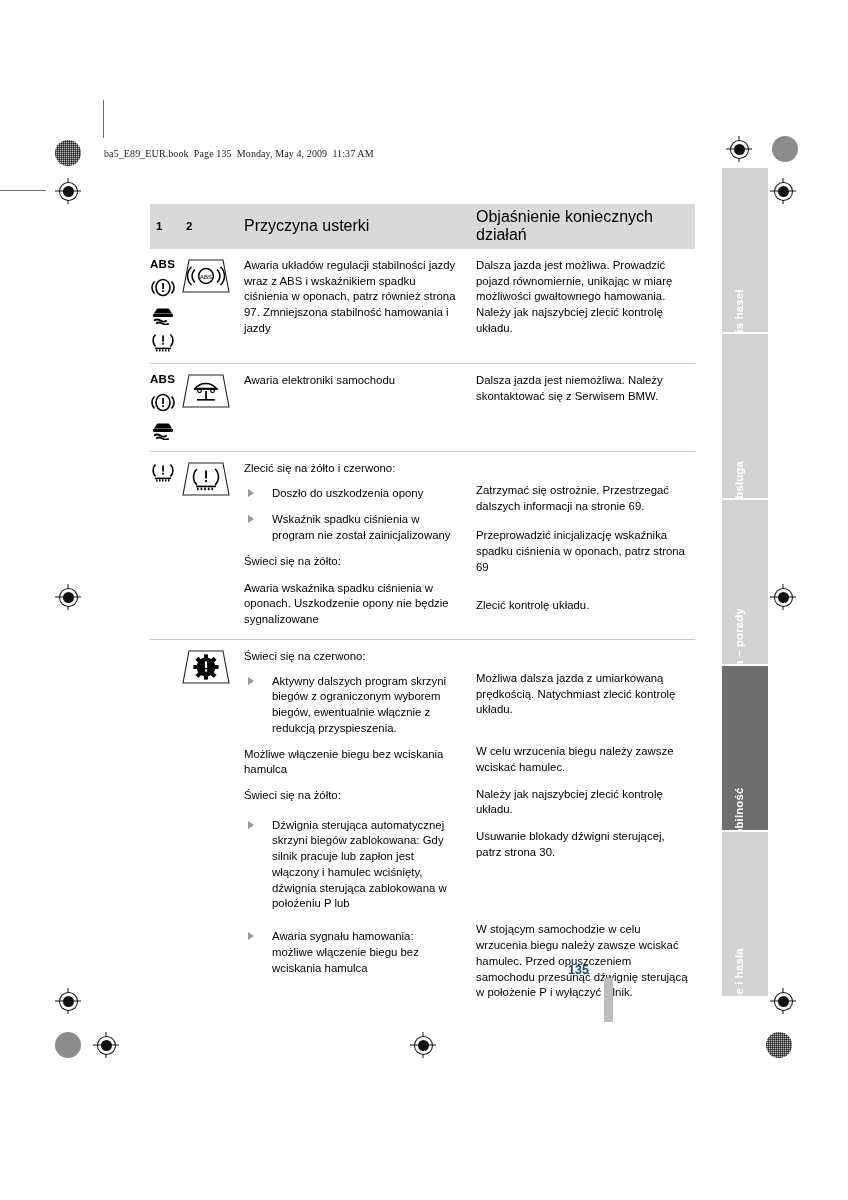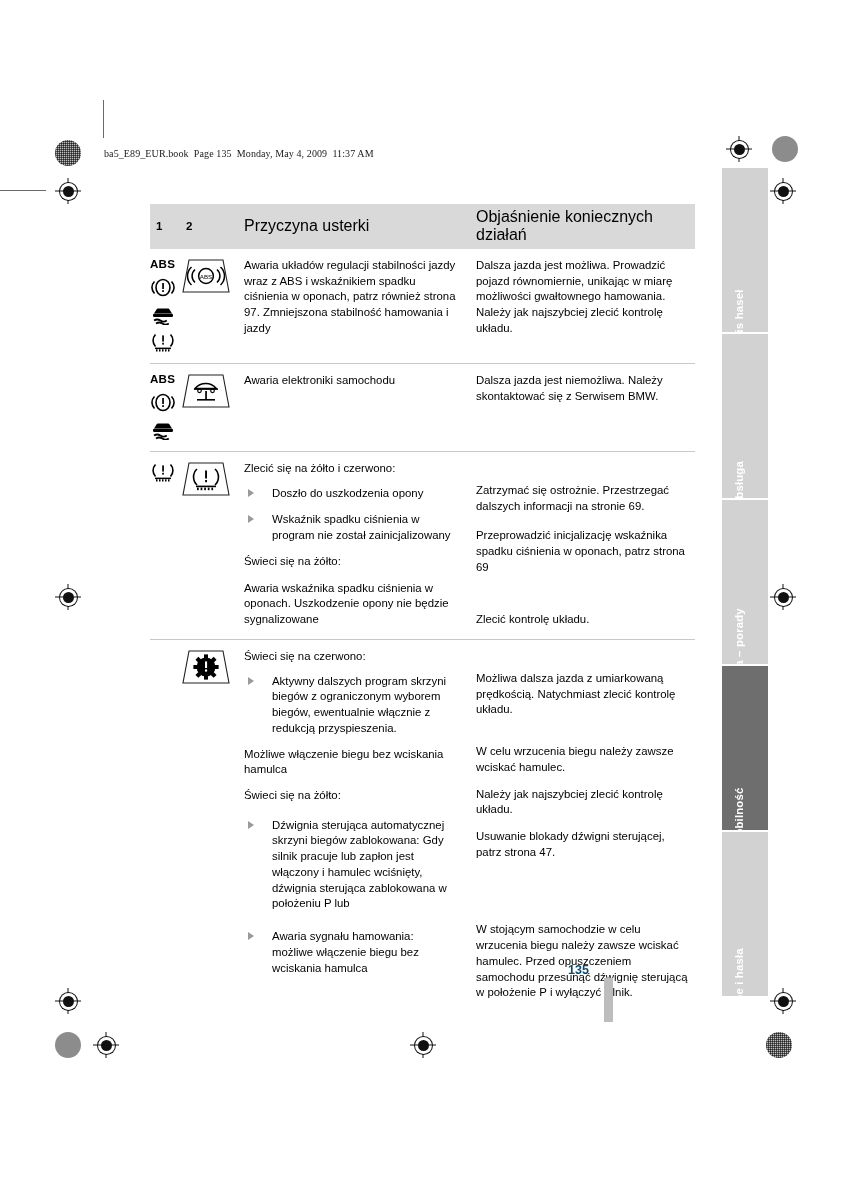--- a/index.html
+++ b/index.html
@@ -403,21 +403,21 @@
               <span class="tri"></span>
               <span>Wskaźnik spadku ciśnienia w program nie został zainicjalizowany</span>
             </li>
           </ul>
           <p class="para sub-para">Świeci się na żółto:</p>
           <p class="para">Awaria wskaźnika spadku ciśnienia w oponach. Uszkodzenie opony nie będzie sygnalizowane</p>
         </td>
         <td class="col-action">
           <p class="para" style="margin-top:22px;">Zatrzymać się ostrożnie. Przestrzegać dalszych informacji na stronie 69.</p>
           <p class="para" style="margin-top:14px;">Przeprowadzić inicjalizację wskaźnika spadku ciśnienia w oponach, patrz strona 69</p>
-          <p class="para" style="margin-top:36px;">Zlecić kontrolę układu.</p>
+          <p class="para" style="margin-top:22px;">Zlecić kontrolę układu.</p>
         </td>
       </tr>
 
       <tr class="row">
         <td class="col-icons"></td>
         <td class="col-symbol">
           <svg class="sym" viewBox="0 0 52 36">
             <path d="M9 2 L43 2 L49 34 L3 34 Z" fill="none" stroke="#222" stroke-width="1.1"></path>
             <g fill="#000">
               <circle cx="26" cy="18" r="9.4"></circle>
@@ -454,21 +454,21 @@
             <li style="margin-top:17px;">
               <span class="tri"></span>
               <span>Awaria sygnału hamowania: możliwe włączenie biegu bez wciskania hamulca</span>
             </li>
           </ul>
         </td>
         <td class="col-action">
           <p class="para" style="margin-top:22px;">Możliwa dalsza jazda z umiarkowaną prędkością. Natychmiast zlecić kontrolę układu.</p>
           <p class="para" style="margin-top:26px;">W celu wrzucenia biegu należy zawsze wciskać hamulec.</p>
           <p class="para" style="margin-top:11px;">Należy jak najszybciej zlecić kontrolę układu.</p>
-          <p class="para" style="margin-top:11px;">Usuwanie blokady dźwigni sterującej, patrz strona 47.</p>
+          <p class="para" style="margin-top:11px;">Usuwanie blokady dźwigni sterującej, patrz strona 30.</p>
           <p class="para" style="margin-top:62px;">W stojącym samochodzie w celu wrzucenia biegu należy zawsze wciskać hamulec. Przed opuszczeniem samochodu przesunąć dźwignię sterującą w położenie P i wyłączyć silnik.</p>
         </td>
       </tr>
 
     </tbody>
   </table>
 </div>
 
 <div class="page-num">135</div>
 <div class="page-num-bar"></div>

